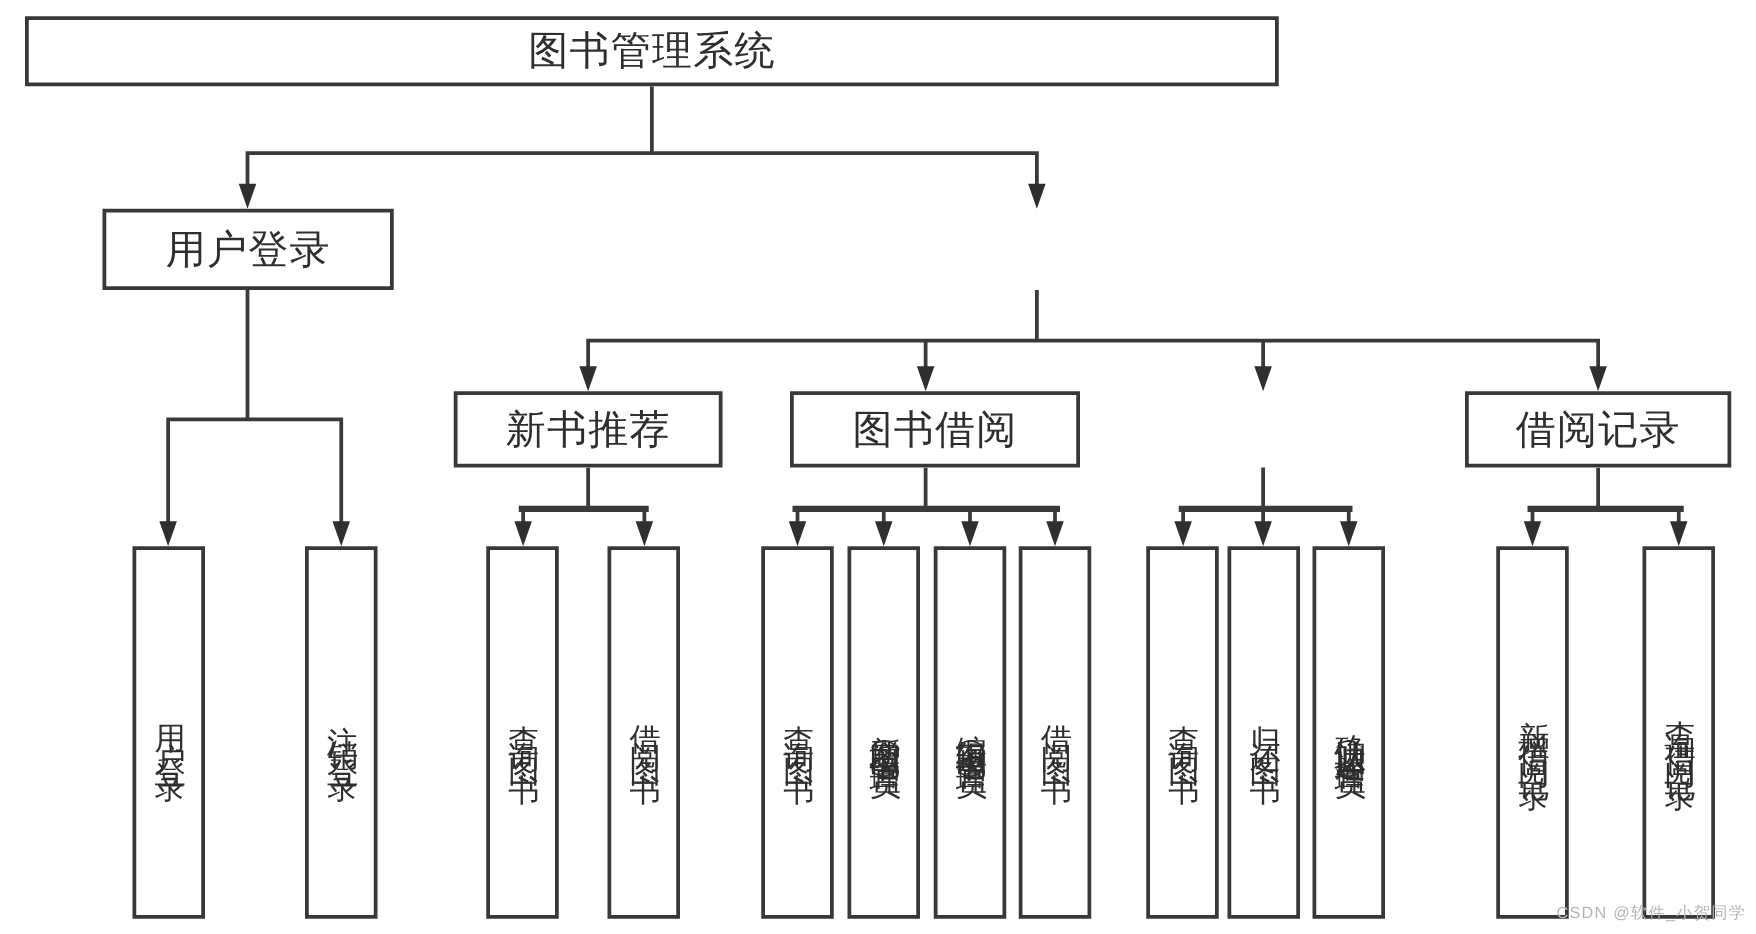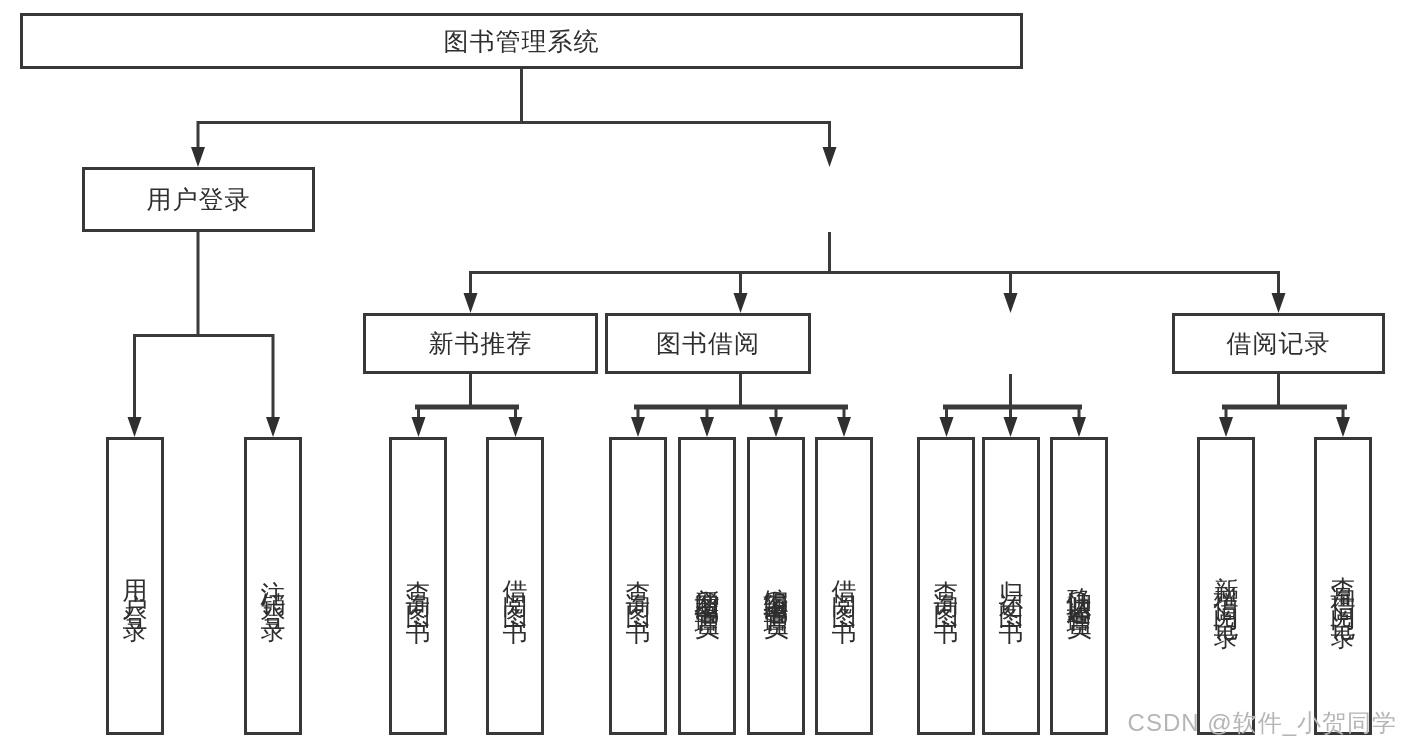--- a/index.html
+++ b/index.html
@@ -18,21 +18,21 @@
     position:absolute;
     box-sizing:border-box;
     background:#ffffff;
     border:3px solid #383838;
     display:flex;
     align-items:center;
     justify-content:center;
     color:#2e2e2e;
   }
   .hbox span{
-    font-size:25px;
+    font-size:32px;
     letter-spacing:1px;
     white-space:nowrap;
   }
   .vbox{
     top:437px;
     width:58px;
     height:298px;
   }
   .vtext{
     writing-mode:vertical-rl;
@@ -41,21 +41,21 @@
     white-space:nowrap;
     line-height:1;
   }
   .len4 .vtext{letter-spacing:13px;}
   .len6 .vtext{letter-spacing:10px;}
   .len9 .vtext{letter-spacing:4px;}
   .watermark{
     position:absolute;
     right:8px;
     bottom:8px;
-    font-size:24px;
+    font-size:13px;
     color:#b5b5b5;
     letter-spacing:1px;
     white-space:nowrap;
   }
 </style>
 </head>
 <body>
 
 <div class="stage">
 
@@ -96,24 +96,24 @@
   </svg>
 
   <div class="node hbox" style="left:20px;top:13px;width:1003px;height:56px">
     <span>图书管理系统</span>
   </div>
 
   <div class="node hbox" style="left:82px;top:167px;width:233px;height:65px">
     <span>用户登录</span>
   </div>
 
-  <div class="node hbox" style="left:363px;top:313px;width:235px;height:61px">
+  <div class="node hbox" style="left:363px;top:313px;width:215px;height:61px">
     <span>新书推荐</span>
   </div>
-  <div class="node hbox" style="left:605px;top:313px;width:206px;height:61px">
+  <div class="node hbox" style="left:632px;top:313px;width:232px;height:61px">
     <span>图书借阅</span>
   </div>
   <div class="node hbox" style="left:1172px;top:313px;width:213px;height:61px">
     <span>借阅记录</span>
   </div>
 
   <div class="node vbox len4" style="left:106px">
     <span class="vtext">用户登录</span>
   </div>
   <div class="node vbox len4" style="left:244px">

